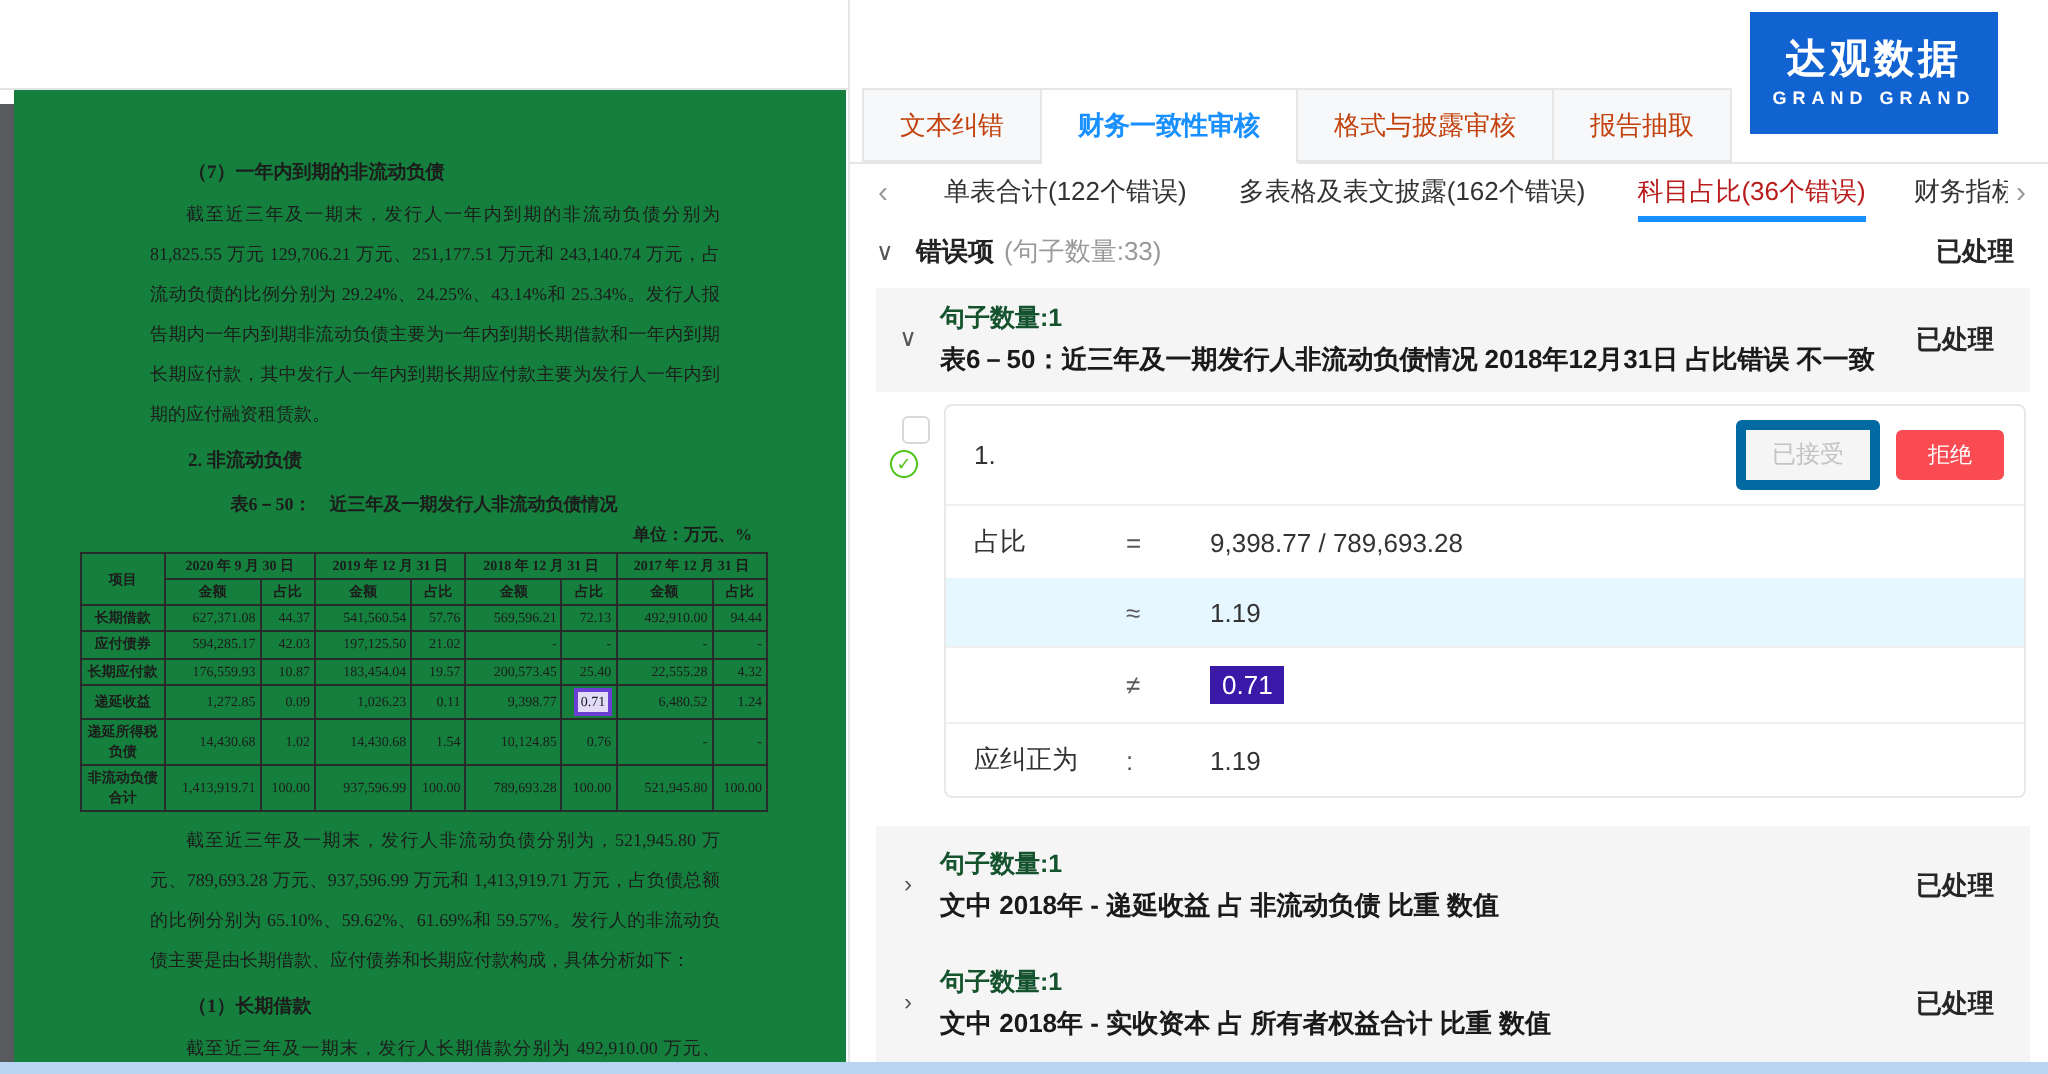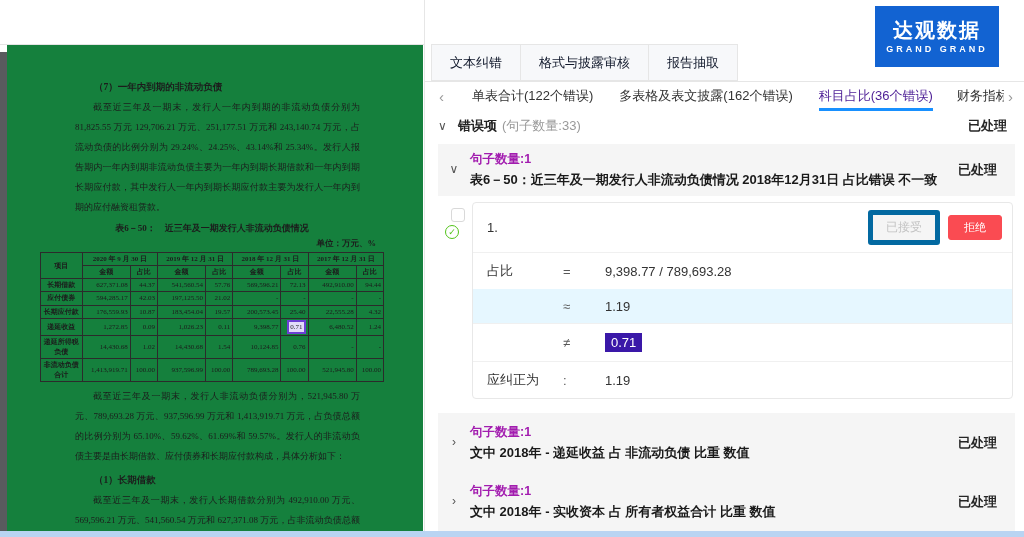--- a/index.html
+++ b/index.html
@@ -28,41 +28,41 @@
   .doc-table td.lab { text-align:center; font-weight:bold; }
   .doc-table td.num { text-align:right; }
   .col-item { width:13%; }
   .col-amt { width:15%; }
   .col-pct { width:8.5%; }
   .hl-num { border:2px solid #6b3fd4; background:#e2dcf9; padding:0 1px; display:inline-block; }
 
   
   .right-pane { position:absolute; left:424px; top:0; width:600px; height:537px; background:#fff; border-left:1px solid #e6e6e6; }
   .tabbar { position:absolute; left:0; top:44px; width:600px; height:38px; display:flex; align-items:flex-end; border-bottom:1px solid #e6e6e6; background:#fff; }
-  .tab { height:37px; line-height:36px; padding:0 18px; font-size:13px; color:#0f172a; background:#f7f8fa; border:1px solid #e6e6e6; border-left:none; cursor:pointer; white-space:nowrap; }
+  .tab { height:37px; line-height:36px; padding:0 18px; font-size:13px; color:#c2410c; background:#f7f8fa; border:1px solid #e6e6e6; border-left:none; cursor:pointer; white-space:nowrap; }
   .tab.first { border-left:1px solid #e6e6e6; margin-left:6px; }
   .tab.active { height:38px; margin-bottom:-1px; background:#fff; color:#1890ff; font-weight:bold; border-bottom:1px solid #fff; }
 
   .subtabbar { position:absolute; left:0; top:82px; width:600px; height:29px; display:flex; align-items:center; font-size:13px; color:#333; padding:0 10px 0 12px; }
   .arrow { color:#999; font-size:15px; line-height:26px; padding:0 2px; cursor:pointer; }
   .subtab { height:29px; line-height:27px; margin-left:26px; white-space:nowrap; cursor:pointer; }
-  .subtab.active { color:#4c1d95; border-bottom:3px solid #1890ff; }
+  .subtab.active { color:#b91c1c; border-bottom:3px solid #1890ff; }
   .subtab.clipped { width:72px; overflow:hidden; margin-left:24px; }
   .arrow.next { margin-left:2px; }
 
   .panel-content { position:absolute; left:0; top:112px; width:600px; height:425px; background:#fff; overflow:hidden; }
   .err-header { display:flex; align-items:center; padding:5px 18px 5px 13px; }
   .chev { color:#555; font-size:12px; width:20px; text-align:left; flex:none; }
   .err-title { font-weight:bold; font-size:13px; color:#222; }
   .err-count { color:#999; font-size:13px; margin-left:5px; }
   .status { margin-left:auto; font-weight:bold; font-size:13px; color:#262626; flex:none; }
 
   .group { background:#f5f5f5; margin:4px 10px 0 13px; display:flex; padding:7px 18px 7px 0; }
   .chev2 { width:32px; text-align:center; color:#555; font-size:12px; padding-top:11px; flex:none; }
-  .group-lines .l1 { font-weight:bold; font-size:12.5px; color:#a21caf; }
+  .group-lines .l1 { font-weight:bold; font-size:12.5px; color:#14532d; }
   .group-lines .l2 { font-weight:bold; font-size:13px; color:#1a1a1a; margin-top:3px; }
   .vcenter { align-self:center; }
 
   .detail { display:flex; margin:6px 12px 0 13px; }
   .gutter { width:34px; position:relative; flex:none; }
   .checkbox { position:absolute; left:13px; top:6px; width:14px; height:14px; border:1px solid #d9d9d9; border-radius:3px; background:#fff; cursor:pointer; }
   .check-circle { position:absolute; left:7px; top:23px; width:14px; height:14px; border:1.5px solid #52c41a; border-radius:50%; color:#52c41a; font-size:9px; line-height:12px; text-align:center; background:#fff; }
   .card { flex:1; border:1px solid #e8e8e8; border-radius:4px; background:#fff; overflow:hidden; }
   .card-top { display:flex; align-items:center; padding:7px 10px 7px 14px; }
   .card-index { font-size:13px; color:#333; }
@@ -86,20 +86,21 @@
 </head>
 <body>
 
 <div class="left-pane">
   <div class="top-divider"></div>
   <div class="left-strip"></div>
   <div class="doc-page">
     <div class="doc-content">
       <div class="doc-h">（7）一年内到期的非流动负债</div>
       <div class="doc-p">截至近三年及一期末，发行人一年内到期的非流动负债分别为 81,825.55 万元 129,706.21 万元、251,177.51 万元和 243,140.74 万元，占流动负债的比例分别为 29.24%、24.25%、43.14%和 25.34%。发行人报告期内一年内到期非流动负债主要为一年内到期长期借款和一年内到期长期应付款，其中发行人一年内到期长期应付款主要为发行人一年内到期的应付融资租赁款。</div>
+      <div class="doc-h">2. 非流动负债</div>
       <div class="doc-caption">表6－50：　近三年及一期发行人非流动负债情况</div>
       <div class="doc-unit">单位：万元、%</div>
 
       <table class="doc-table">
         <colgroup>
           <col class="col-item">
             <col class="col-amt">
             <col class="col-pct">
             <col class="col-amt">
             <col class="col-pct">
@@ -200,20 +201,21 @@
       <div class="doc-p">截至近三年及一期末，发行人长期借款分别为 492,910.00 万元、569,596.21 万元、541,560.54 万元和 627,371.08 万元，占非流动负债总额的比例分别为 94.44%、72.13%、57.76%和 44.37%。</div>
 
     </div>
   </div>
 </div>
 
 <div class="right-pane">
 
   <div class="tabbar">
     <div class="tab first">文本纠错</div>
+    <div class="tab active">财务一致性审核</div>
     <div class="tab">格式与披露审核</div>
     <div class="tab">报告抽取</div>
   </div>
 
   <div class="subtabbar">
     <div class="arrow">‹</div>
     <div class="subtab">单表合计(122个错误)</div>
     <div class="subtab">多表格及表文披露(162个错误)</div>
     <div class="subtab active">科目占比(36个错误)</div>
     <div class="subtab clipped">财务指标核算</div>

